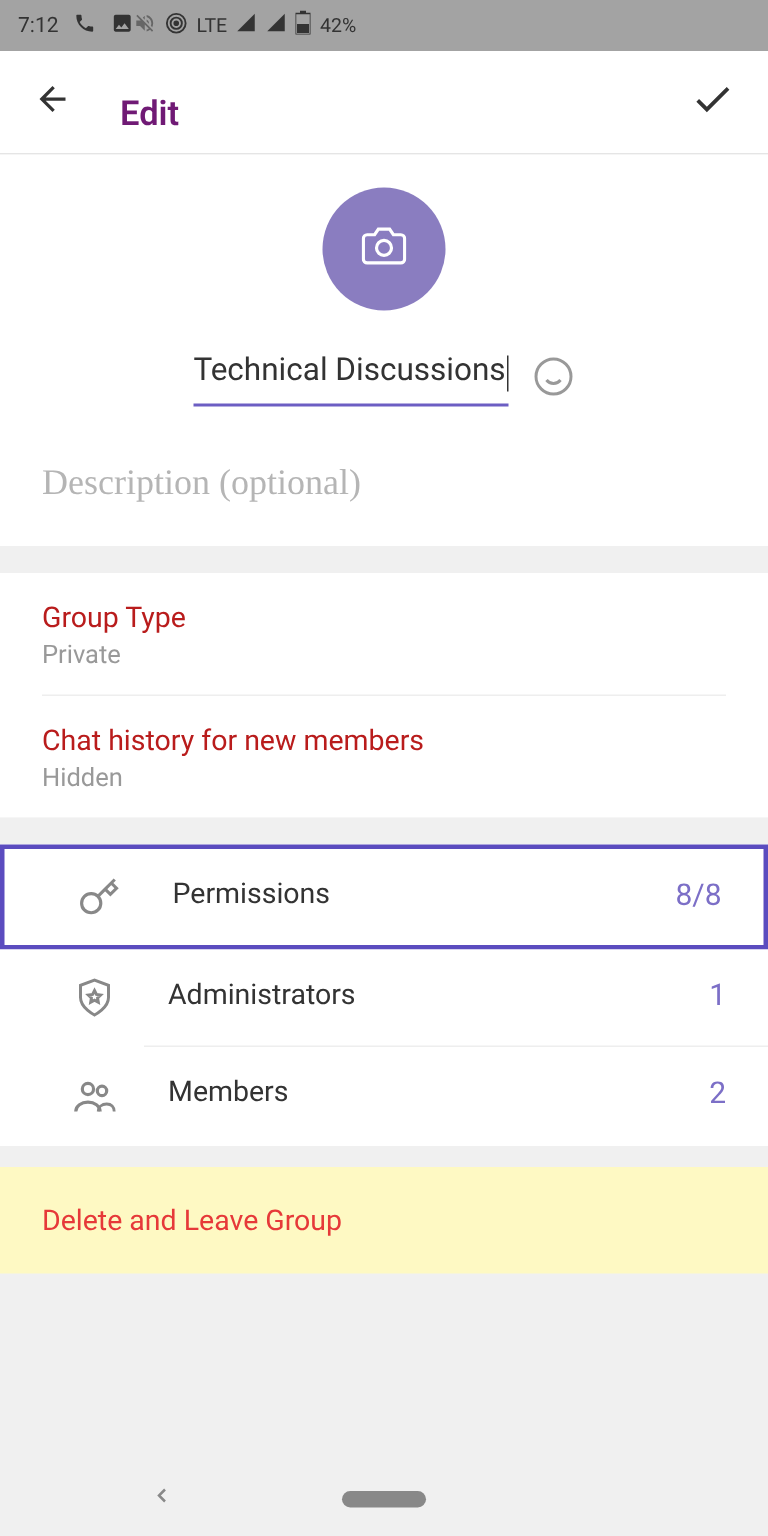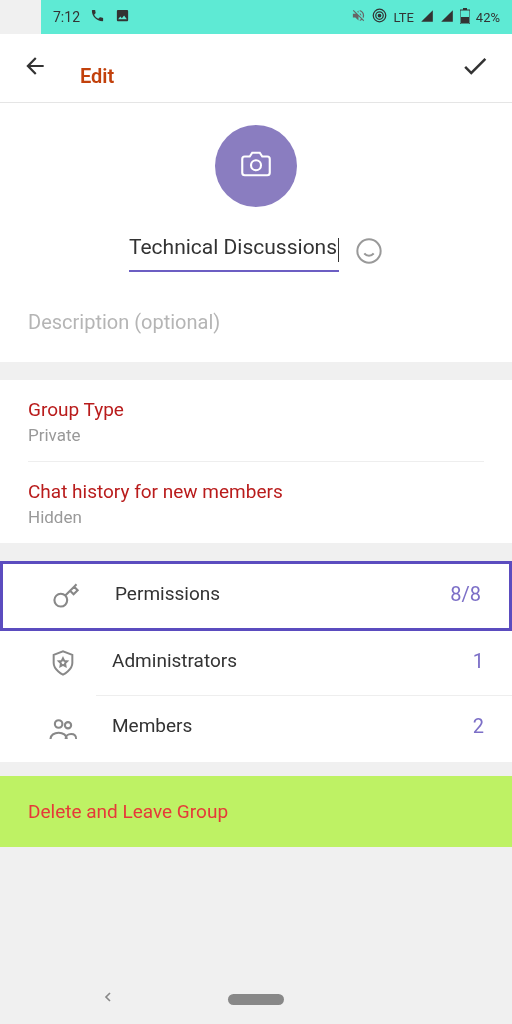--- a/index.html
+++ b/index.html
@@ -6,40 +6,39 @@
     body {
       width: 512px;
       height: 1024px;
       background: #f0f0f0;
       font-family: -apple-system, BlinkMacSystemFont, 'Segoe UI', Roboto, sans-serif;
       overflow: hidden;
       position: relative;
     }
     .status-bar {
       height: 34px;
-      background: #5eead4;
-      display: flex;
-      justify-content: space-between;
+      background: #a3a3a3;
+      display: flex;
+      justify-content: flex-start;
       align-items: center;
       padding: 0 12px;
       font-size: 14px;
       color: #333;
-      margin-left: 41px;
     }
     .status-left { display: flex; align-items: center; gap: 10px; }
     .status-right { display: flex; align-items: center; gap: 6px; font-size: 13px; }
     .app-header {
       height: 68px;
       background: #fff;
       display: flex;
       align-items: center;
       padding: 0 22px;
       gap: 32px;
     }
-    .header-title { font-size: 20px; font-weight: 600; color: #c2410c; flex: 1; margin-top: 15px; }
+    .header-title { font-size: 23px; font-weight: 600; color: #701a75; flex: 1; margin-top: 15px; }
     .section-white { background: #fff; }
     .divider { height: 1px; background: #e5e5e5; }
     .group-main {
       padding: 22px 22px 18px;
       display: flex;
       align-items: center;
       gap: 28px;
       flex-direction: column;
     }
     .avatar-circle {
@@ -77,22 +76,23 @@
       height: 24px;
       background: #333;
       vertical-align: middle;
       margin-left: 1px;
     }
     .description-area {
       padding: 20px 28px 28px;
       background: #fff;
     }
     .description-placeholder {
-      font-size: 20px;
+      font-size: 24px;
       color: #b5b5b5;
+      font-family: Liberation Serif, serif;
     }
     .gap { height: 18px; background: #f0f0f0; }
     .gap-small { height: 14px; background: #f0f0f0; }
     .setting-item {
       padding: 18px 28px 16px;
       background: #fff;
     }
     .setting-label { font-size: 19px; color: #b91c1c; margin-bottom: 4px; }
     .setting-value { font-size: 17px; color: #999; }
     .thin-divider { height: 1px; background: #eee; margin: 0 28px; }
@@ -106,21 +106,21 @@
     .list-row.highlighted {
       border: 3px solid #5b4cbf;
       margin: 0;
     }
     .row-icon { width: 38px; display: flex; justify-content: center; }
     .row-label { flex: 1; font-size: 19px; color: #333; }
     .row-value { font-size: 20px; color: #7c6fc7; }
     .row-divider { height: 1px; background: #eee; margin-left: 96px; }
     .delete-row {
       padding: 24px 28px;
-      background: #bef264;
+      background: #fef9c3;
     }
     .delete-text { font-size: 19px; color: #e63939; }
     .nav-bar {
       position: absolute;
       bottom: 0;
       left: 0;
       right: 0;
       height: 50px;
       background: #f0f0f0;
       display: flex;

